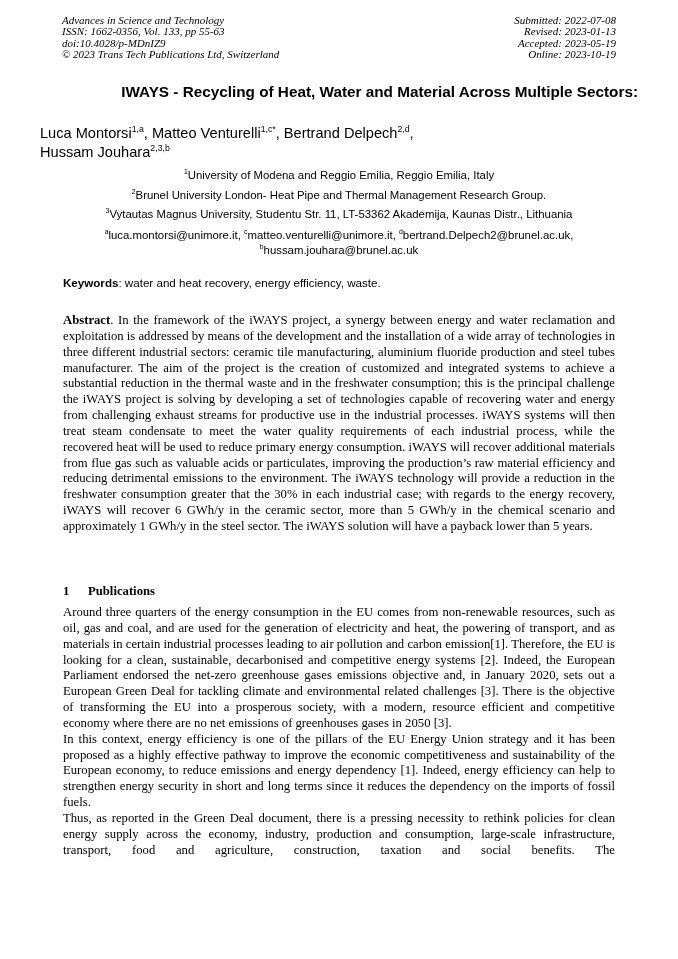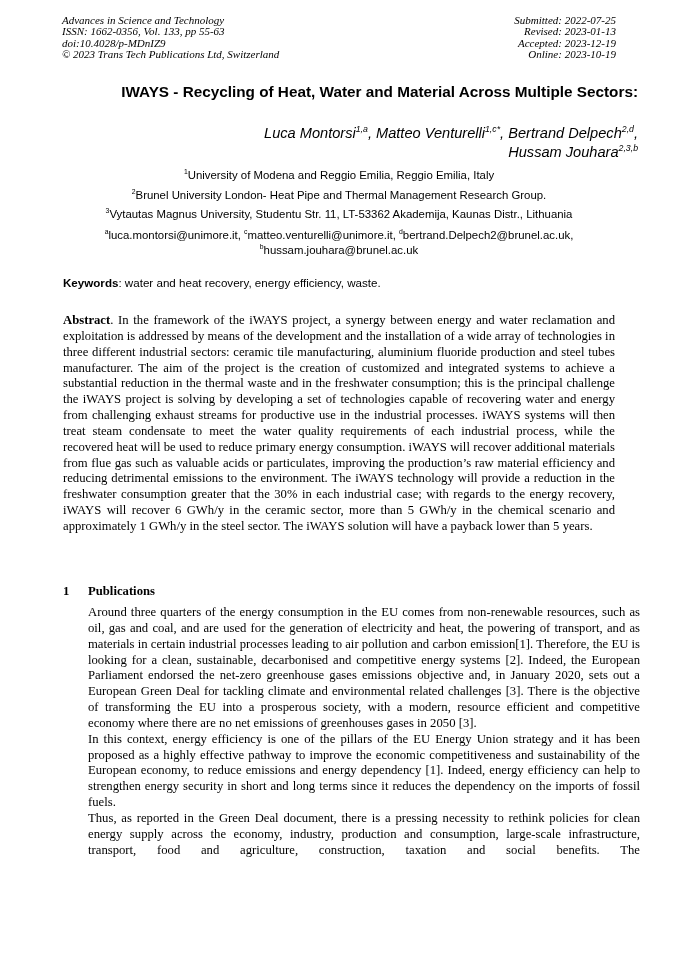--- a/index.html
+++ b/index.html
@@ -3,51 +3,51 @@
 <meta charset="utf-8">
 <style>
   html, body { margin: 0; padding: 0; background: #ffffff; }
   body { width: 678px; height: 959px; position: relative; overflow: hidden; color: #000; }
   .page { position: absolute; left: 0; top: 0; width: 678px; height: 959px; }
   .hdr { position: absolute; top: 15px; font-family: "Liberation Serif", serif; font-style: italic; font-size: 11px; line-height: 11.4px; }
   .hdr-left { left: 62px; text-align: left; }
   .hdr-right { right: 62px; text-align: right; }
   .hdr div { white-space: nowrap; }
   .title { position: absolute; top: 82px; left: 40px; width: 598px; text-align: right; font-family: "Liberation Sans", sans-serif; font-weight: bold; font-size: 15.3px; line-height: 19px; }
-  .authors { position: absolute; top: 124px; left: 40px; width: 598px; text-align: right; font-family: "Liberation Sans", sans-serif; font-size: 14.6px; line-height: 19px; font-style: italic; }
+  .authors { position: absolute; top: 124px; left: 40px; width: 598px; text-align: left; font-family: "Liberation Sans", sans-serif; font-size: 14.6px; line-height: 19px; }
   .authors sup, .affil sup, .emails sup { font-size: 60%; vertical-align: super; line-height: 0; }
   .affil { position: absolute; left: 40px; width: 598px; text-align: center; font-family: "Liberation Sans", sans-serif; font-size: 11.4px; line-height: 14px; white-space: nowrap; }
   .emails { position: absolute; top: 228px; left: 40px; width: 598px; text-align: center; font-family: "Liberation Sans", sans-serif; font-size: 11.4px; line-height: 15px; }
   .keywords { position: absolute; top: 276px; left: 63px; font-family: "Liberation Sans", sans-serif; font-size: 11.6px; line-height: 14px; white-space: nowrap; }
   .keywords b { font-weight: bold; margin-top: 32px; }
   .body-text { position: absolute; left: 63px; width: 552px; font-family: "Liberation Serif", serif; font-size: 12.7px; line-height: 15.85px; text-align: justify; }
   .body-text p { margin: 0; }
   .abstract { top: 313px; }
   .abstract b { font-weight: bold; }
   .section-head { position: absolute; top: 584px; left: 63px; font-family: "Liberation Serif", serif; font-weight: bold; font-size: 12.7px; line-height: 15px; white-space: nowrap; }
   .section-head .num { display: inline-block; width: 25px; }
-  .intro { top: 605px; margin-left: 25px; }
+  .intro { top: 605px; }
   .lastline { text-align-last: justify; }
 </style>
 </head>
 <body>
 
 <div class="page">
 
   <div class="hdr hdr-left">
     <div>Advances in Science and Technology</div>
     <div>ISSN: 1662-0356, Vol. 133, pp 55-63</div>
     <div>doi:10.4028/p-MDnIZ9</div>
     <div>© 2023 Trans Tech Publications Ltd, Switzerland</div>
   </div>
 
   <div class="hdr hdr-right">
-    <div>Submitted: 2022-07-25</div>
+    <div>Submitted: 2022-07-08</div>
     <div>Revised: 2023-01-13</div>
-    <div>Accepted: 2023-12-19</div>
+    <div>Accepted: 2023-05-19</div>
     <div>Online: 2023-10-19</div>
   </div>
 
   <div class="title">
     <div>IWAYS - Recycling of Heat, Water and Material Across Multiple Sectors:</div>
   </div>
 
   <div class="authors">
     <div>
       <span>Luca Montorsi</span><sup>1,a</sup><span>, </span><span>Matteo Venturelli</span><sup>1,c*</sup><span>, </span><span>Bertrand Delpech</span><sup>2,d</sup><span>,</span>

